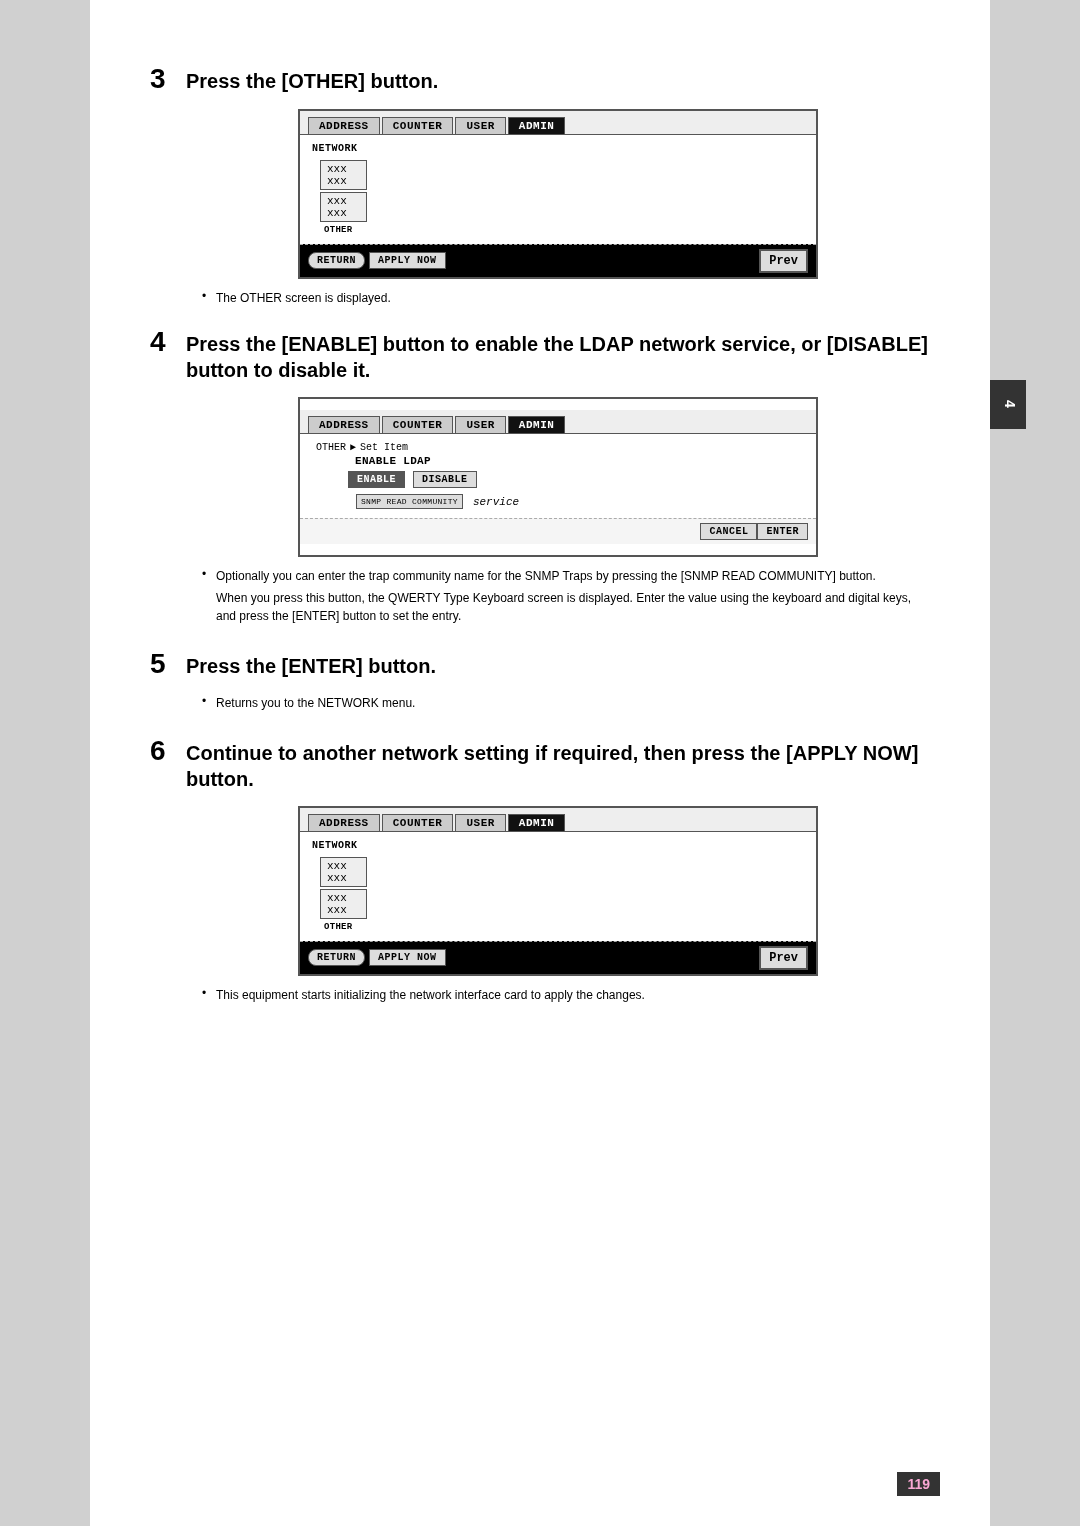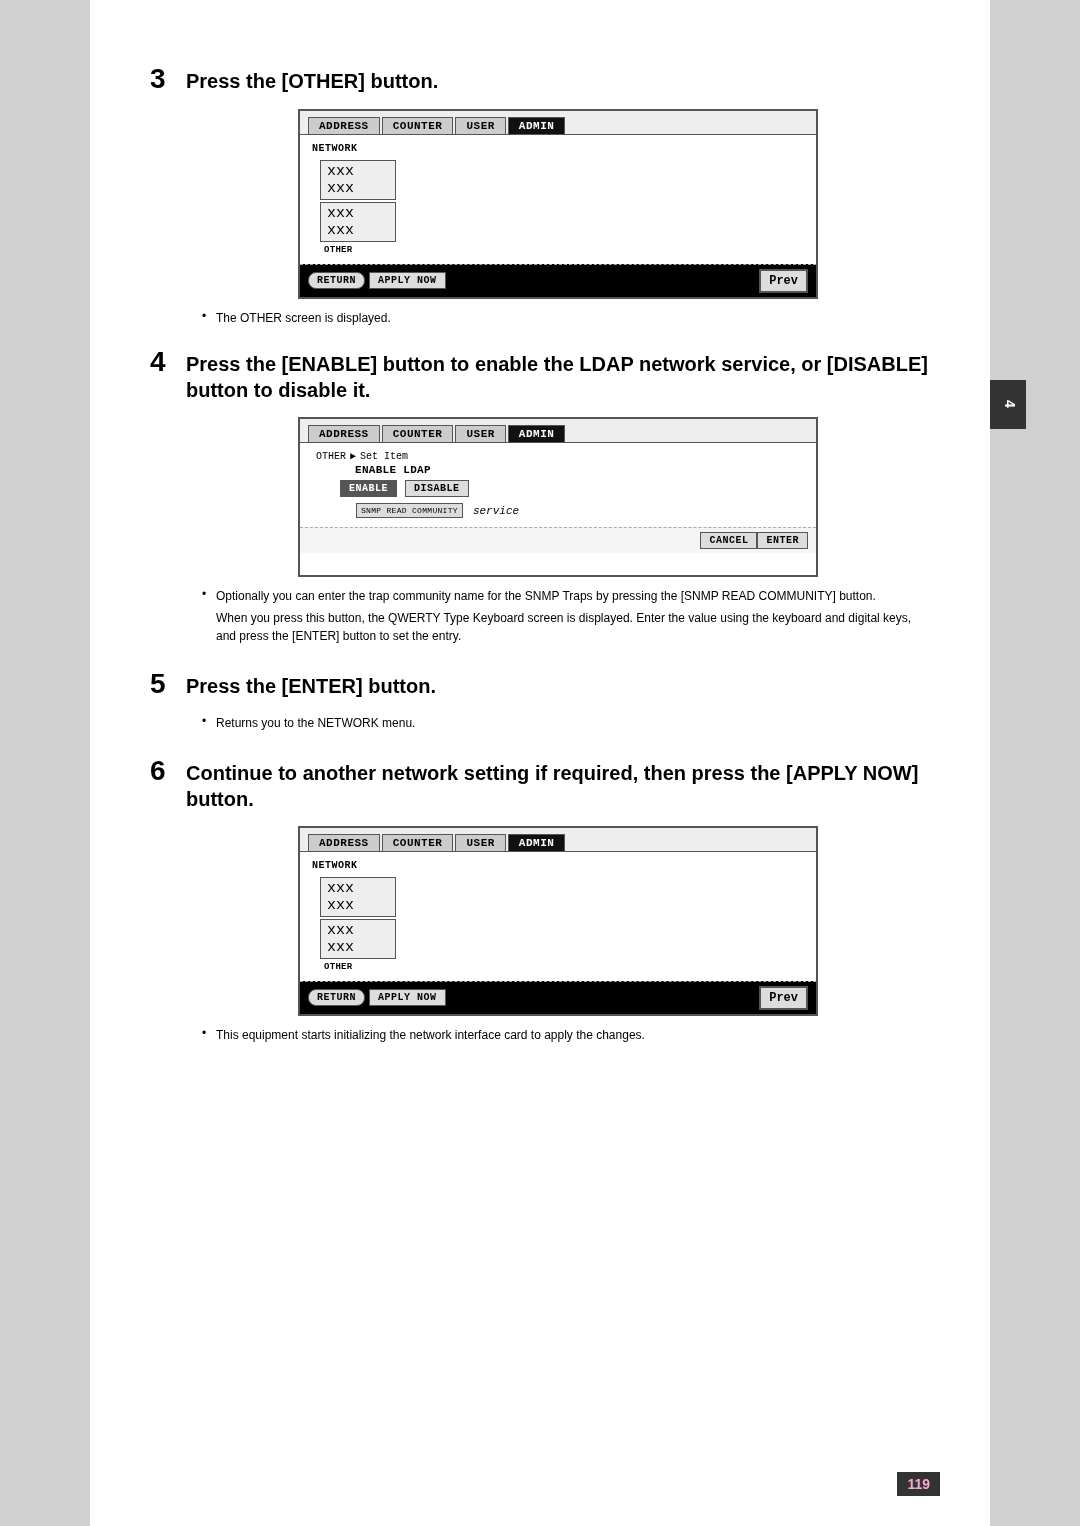--- a/index.html
+++ b/index.html
@@ -65,20 +65,21 @@
 
     
     .screen-mockup {
       border: 2px solid #555;
       background: #fff;
       margin: 0 auto 10px auto;
       width: 520px;
       min-height: 120px;
       display: flex;
       flex-direction: column;
+      justify-content: center;
     }
     .screen-tabs {
       display: flex;
       align-items: flex-end;
       padding: 6px 8px 0 8px;
       border-bottom: 1px solid #555;
       background: #eee;
       gap: 0;
     }
     .tab {
@@ -107,26 +108,26 @@
     .screen-label {
       font-size: 10px;
       font-weight: bold;
       letter-spacing: 0.5px;
       font-family: 'Courier New', monospace;
       margin-bottom: 6px;
     }
     .screen-menu-item {
       display: inline-block;
       border: 1px solid #555;
-      font-size: 15px;
+      font-size: 11px;
       font-family: 'Courier New', monospace;
       padding: 2px 6px;
       margin-bottom: 2px;
       display: block;
-      width: 76px;
+      width: 47px;
       background: #eee;
     }
     .screen-other-btn {
       font-size: 9px;
       font-family: 'Courier New', monospace;
       font-weight: bold;
       padding: 1px 4px;
       letter-spacing: 0.3px;
     }
     .screen-footer {
@@ -312,21 +313,21 @@
         <span class="tab light-active">USER</span>
         <span class="tab active">ADMIN</span>
       </div>
       <div class="ldap-body">
         <div class="set-item-row">
           <span>OTHER</span>
           <span class="arrow">►</span>
           <span>Set Item</span>
         </div>
         <div class="ldap-sub-label">ENABLE LDAP</div>
-        <div class="ldap-row" style="margin-left:24px;">
+        <div class="ldap-row" style="margin-left:32px;">
           <span class="ldap-btn active">ENABLE</span>
           <span class="ldap-btn">DISABLE</span>
         </div>
         <div class="ldap-input-row">
           <span class="ldap-input-label">SNMP READ COMMUNITY</span>
           <span class="ldap-input-value">service</span>
         </div>
       </div>
       <div class="ldap-footer">
         <span class="footer-btn">CANCEL</span>

